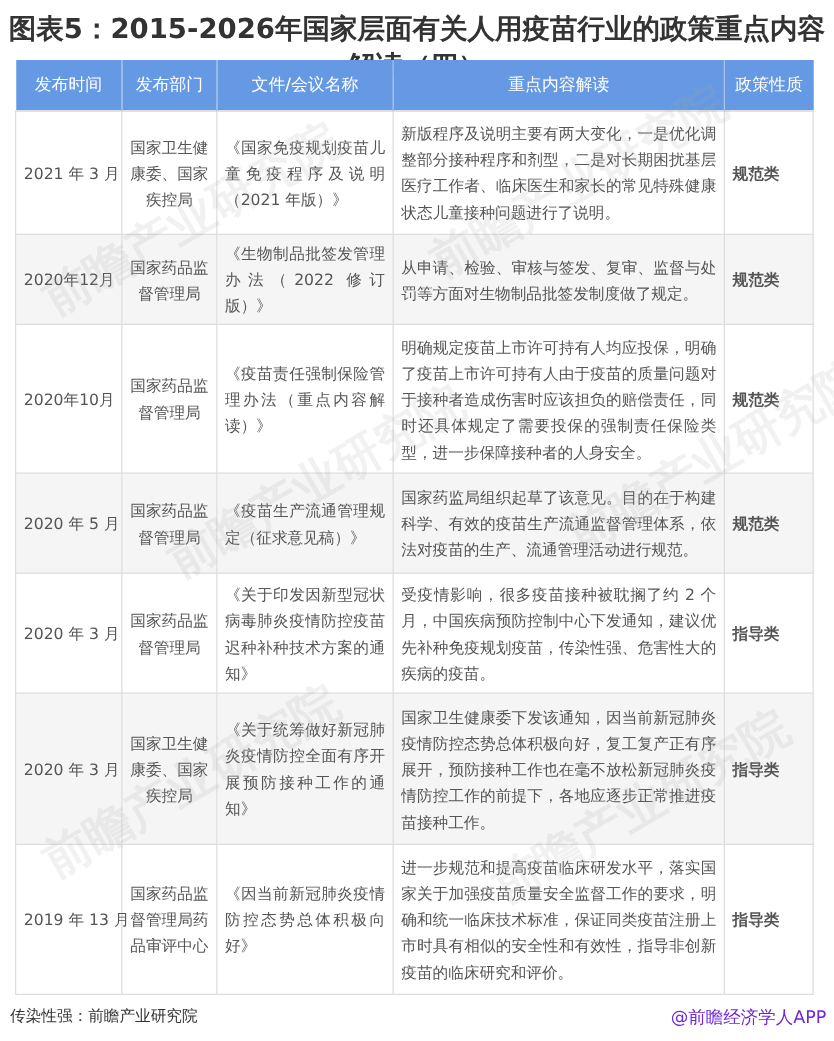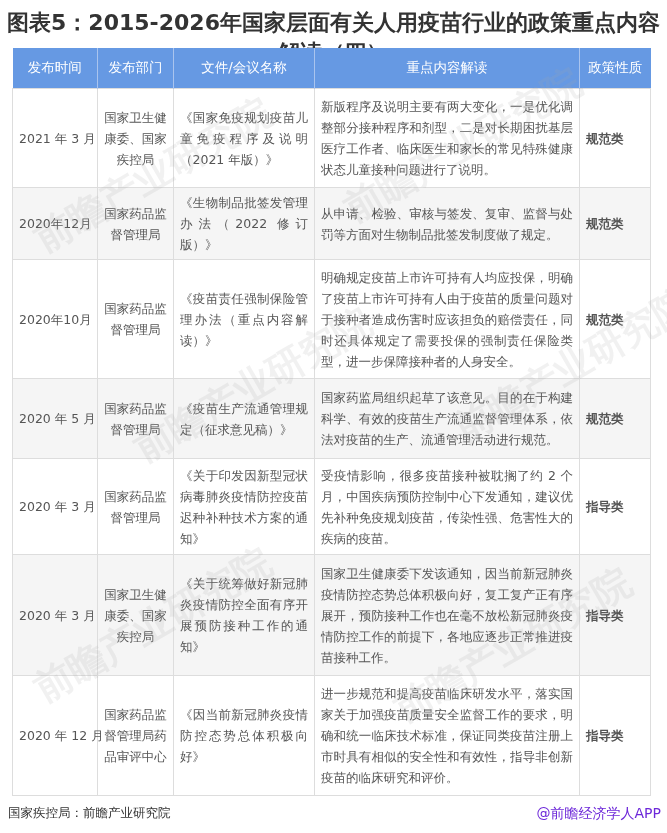--- a/index.html
+++ b/index.html
@@ -96,30 +96,30 @@
       <td class="c-type">指导类</td>
     </tr>
     <tr class="alt" style="height:121px">
       <td class="c-date">2020 年 3 月</td>
       <td class="c-dept">国家卫生健康委、国家疾控局</td>
       <td class="c-doc">《关于统筹做好新冠肺炎疫情防控全面有序开展预防接种工作的通知》</td>
       <td class="c-content">国家卫生健康委下发该通知，因当前新冠肺炎疫情防控态势总体积极向好，复工复产正有序展开，预防接种工作也在毫不放松新冠肺炎疫情防控工作的前提下，各地应逐步正常推进疫苗接种工作。</td>
       <td class="c-type">指导类</td>
     </tr>
     <tr style="height:120px">
-      <td class="c-date">2020 年 12 月</td>
+      <td class="c-date">2019 年 13 月</td>
       <td class="c-dept">国家药品监督管理局药品审评中心</td>
       <td class="c-doc">《因当前新冠肺炎疫情防控态势总体积极向好》</td>
       <td class="c-content">进一步规范和提高疫苗临床研发水平，落实国家关于加强疫苗质量安全监督工作的要求，明确和统一临床技术标准，保证同类疫苗注册上市时具有相似的安全性和有效性，指导非创新疫苗的临床研究和评价。</td>
       <td class="c-type">指导类</td>
     </tr>
   </tbody>
 </table>
 
 <div class="watermark" style="left:20px; top:150px;">前瞻产业研究院</div>
 <div class="watermark" style="left:330px; top:120px;">前瞻产业研究院</div>
 <div class="watermark" style="left:120px; top:360px;">前瞻产业研究院</div>
 <div class="watermark" style="left:440px; top:340px;">前瞻产业研究院</div>
 <div class="watermark" style="left:20px; top:600px;">前瞻产业研究院</div>
 <div class="watermark" style="left:380px; top:620px;">前瞻产业研究院</div>
 
-<div class="footer-left">国家疾控局：前瞻产业研究院</div>
+<div class="footer-left">传染性强：前瞻产业研究院</div>
 <div class="footer-right">@前瞻经济学人APP</div>
 
 </body></html>

